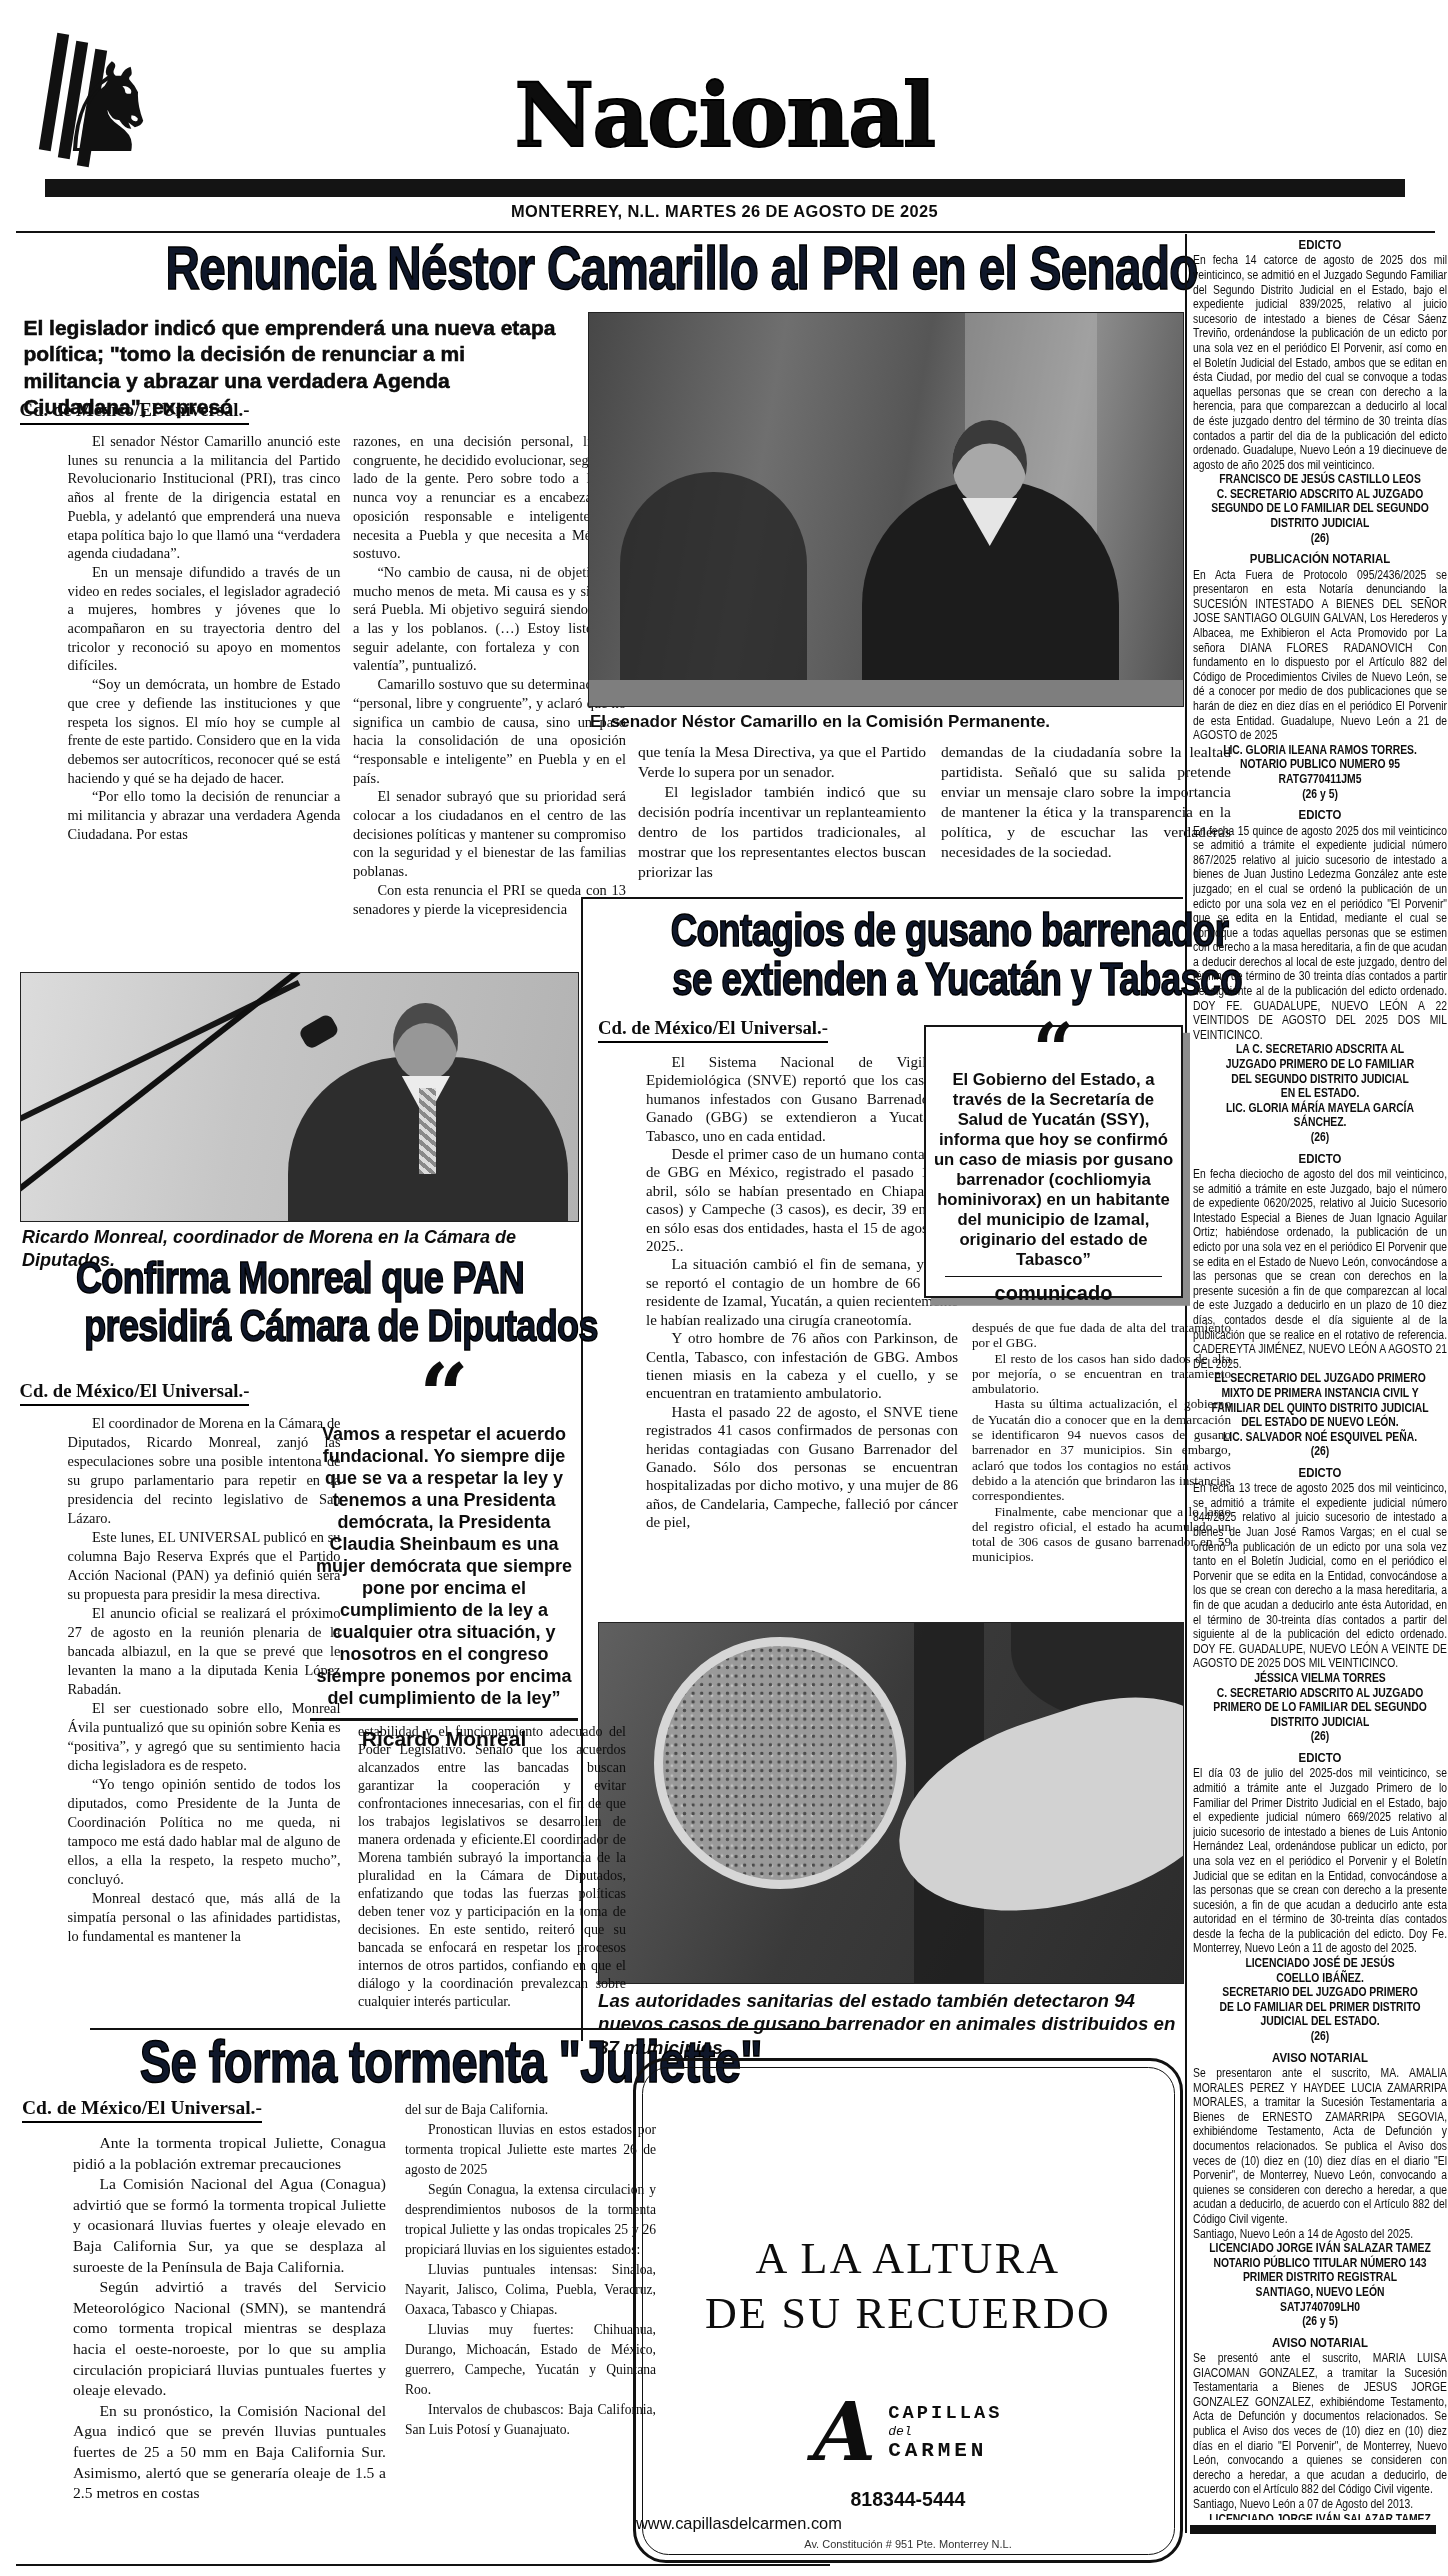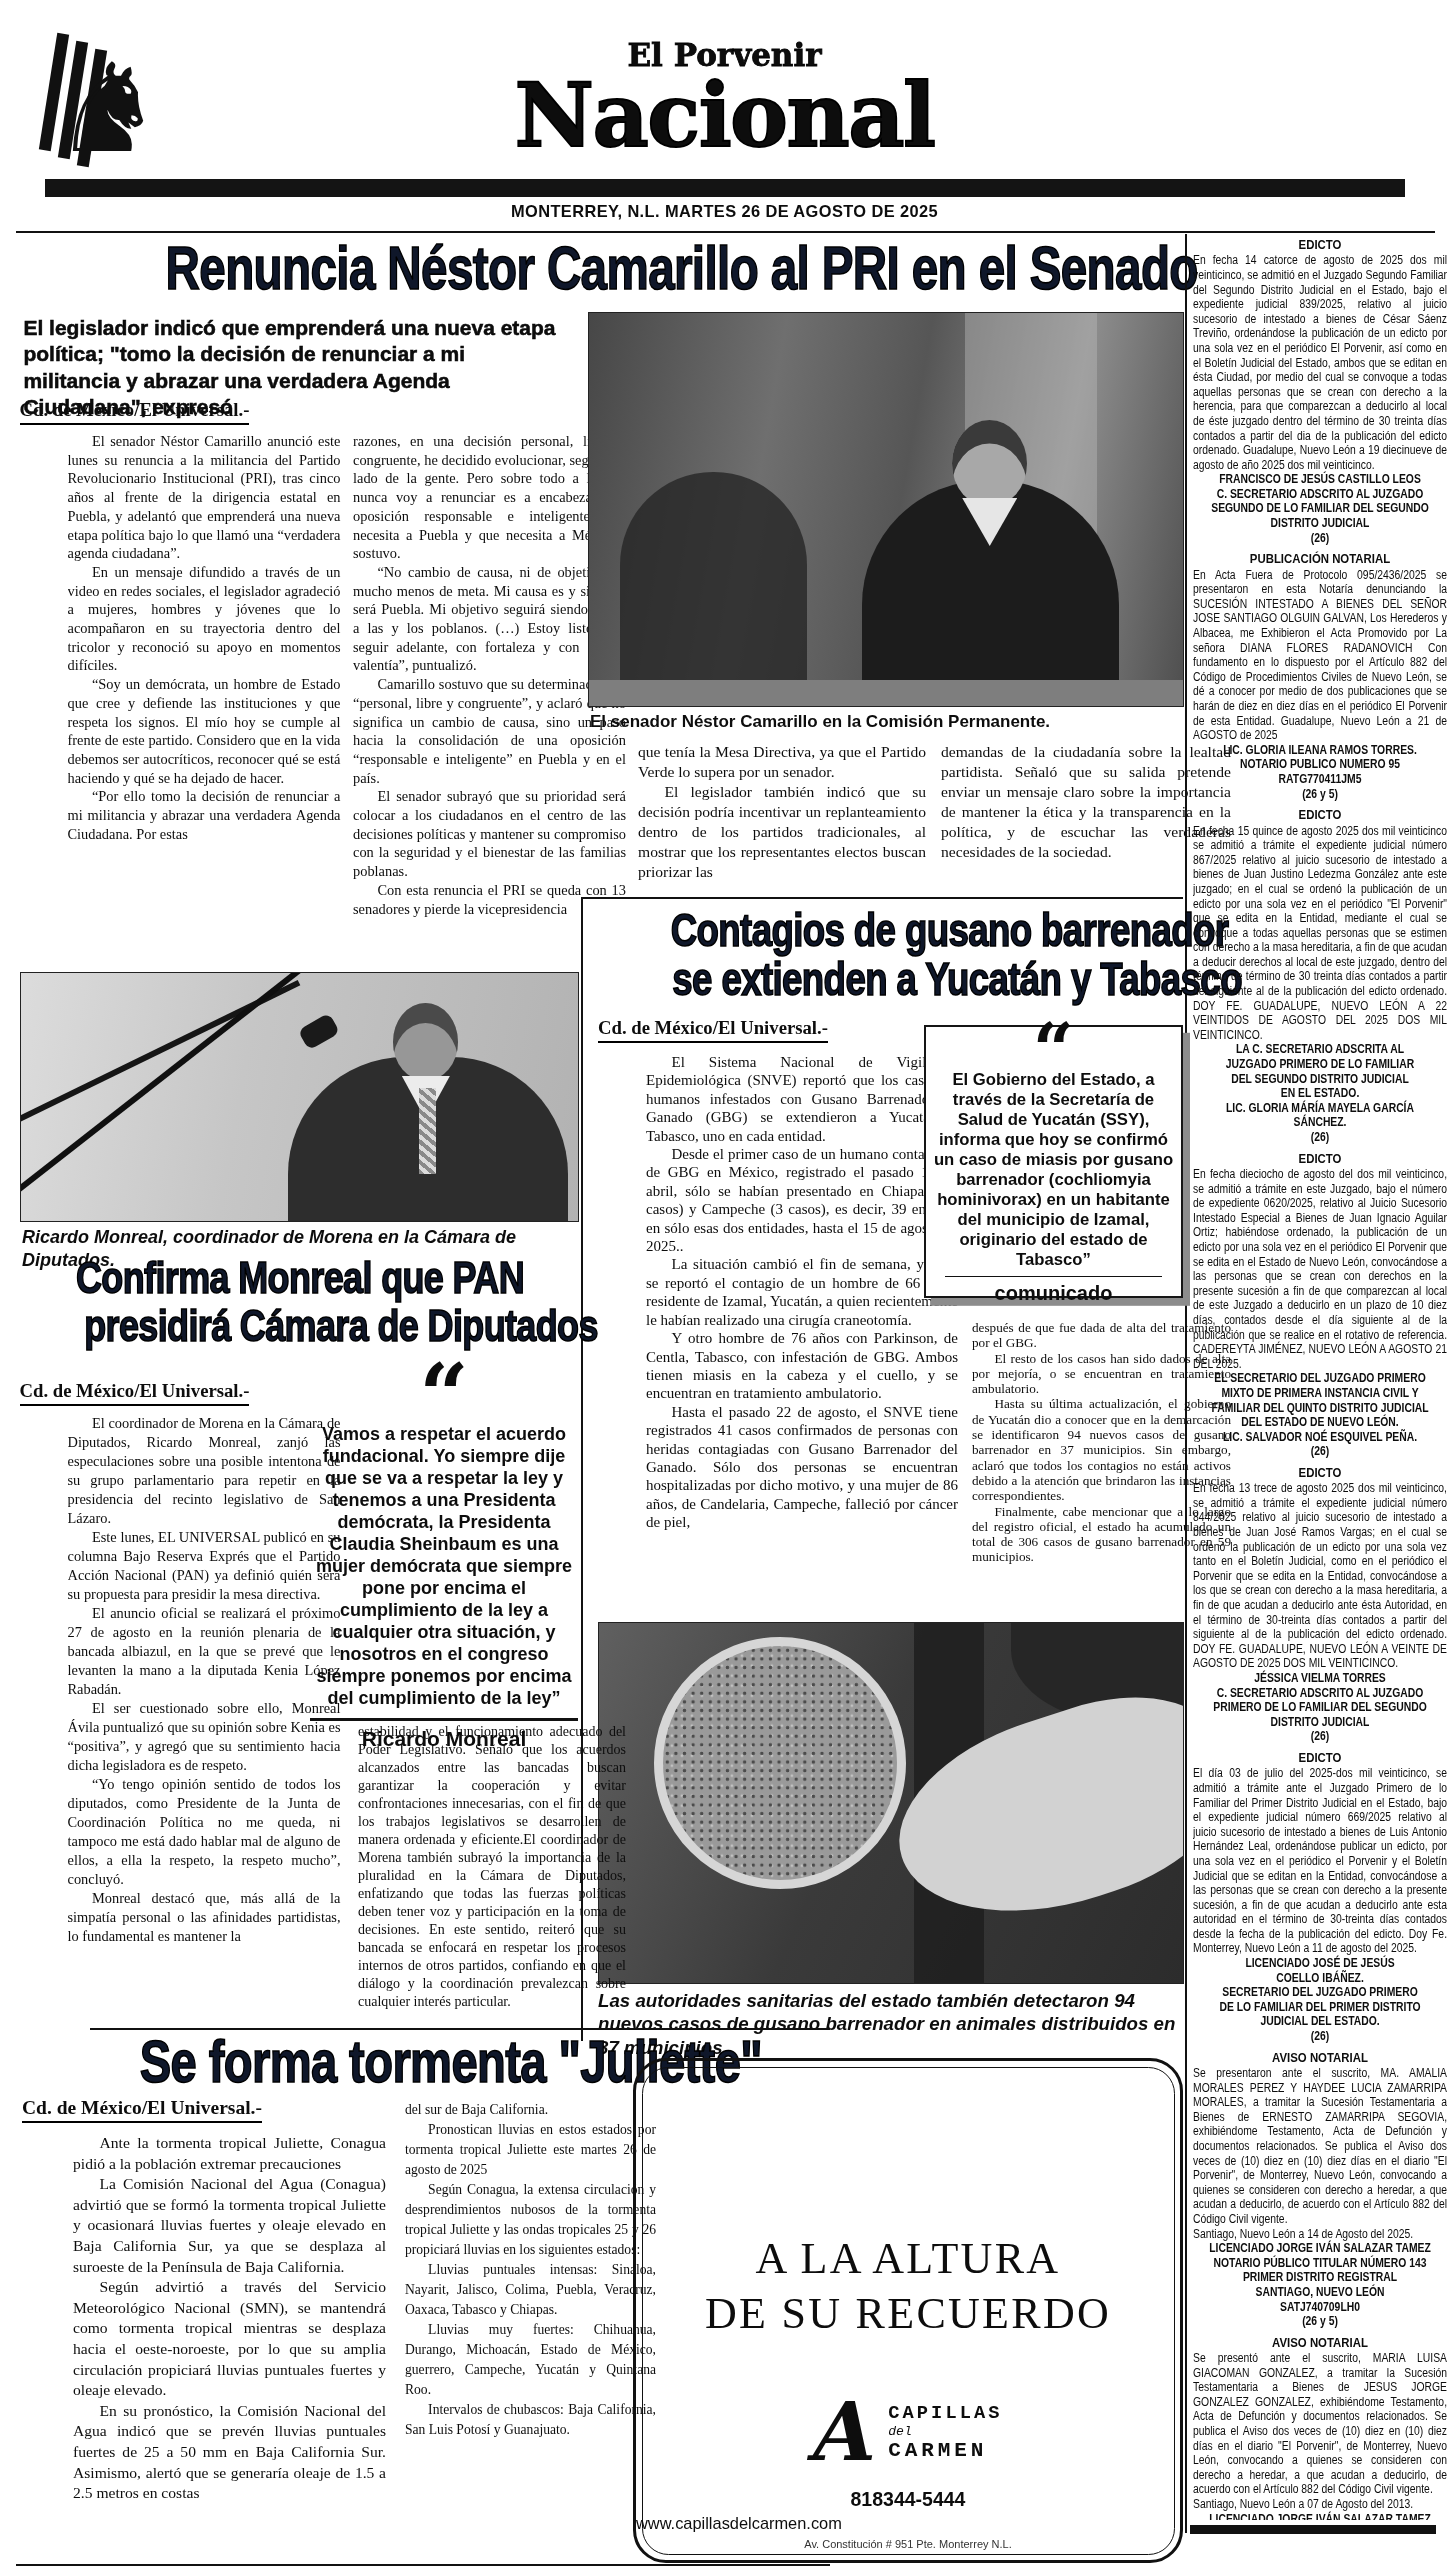--- a/index.html
+++ b/index.html
@@ -79,21 +79,20 @@
 <body>
 
 <div class="page">
 
   <div class="abs" style="left:31px;top:22px;width:132px;height:156px;">
     <div class="stripe" style="left:17px;top:11px;height:118px;"></div>
     <div class="stripe" style="left:36px;top:18.7px;height:118px;"></div>
     <div class="stripe" style="left:55px;top:26.5px;height:118px;"></div>
     <span class="knight" style="left:22px;top:25px;">♞</span>
   </div>
-  <div class="abs kicker" style="left:0;right:0;top:37px;">El Porvenir</div>
   <div class="abs brand" style="left:0;right:0;top:72px;">Nacional</div>
   <div class="abs mastbar" style="left:45px;top:179px;width:1360px;height:18px;"></div>
   <div class="abs dateline" style="left:0;right:0;top:202px;">MONTERREY, N.L. MARTES 26 DE AGOSTO DE 2025</div>
   <div class="abs hrule" style="left:15.6px;top:231px;width:1419px;height:2.3px;"></div>
 
   <div class="abs hl" style="left:19.5px;top:238px;width:1161px;font-size:61px;line-height:1;">
     <span class="cond">Renuncia Néstor Camarillo al PRI en el Senado</span>
   </div>
   <div class="abs deck" style="left:23.4px;top:315px;width:537px;">El legislador indicó que emprenderá una nueva etapa política; "tomo la decisión de renunciar a mi militancia y abrazar una verdadera Agenda Ciudadana", expresó</div>
   <div class="abs" style="left:19.5px;top:399px;">

